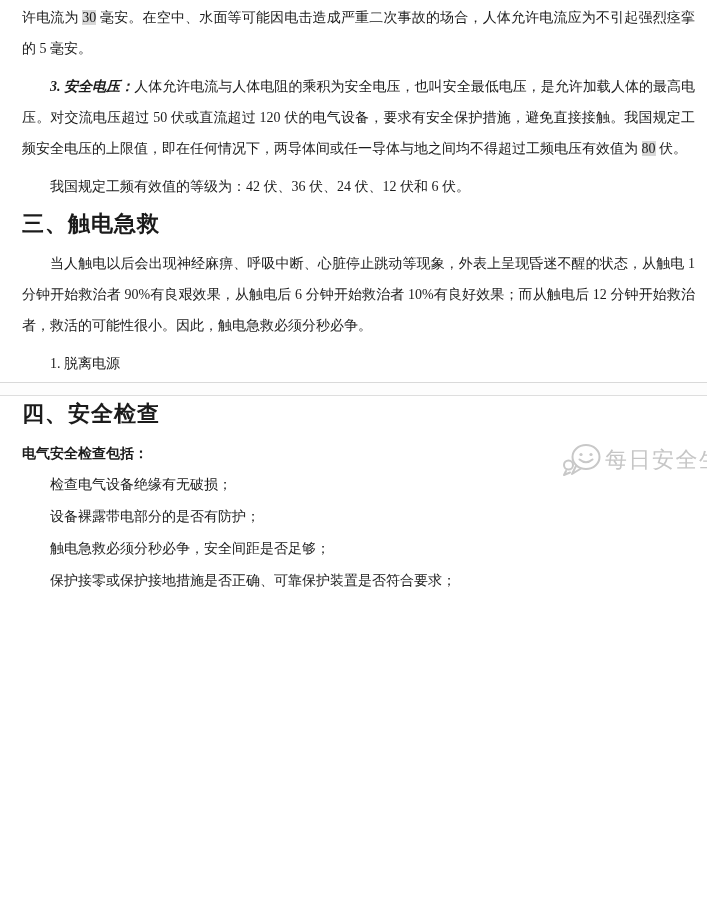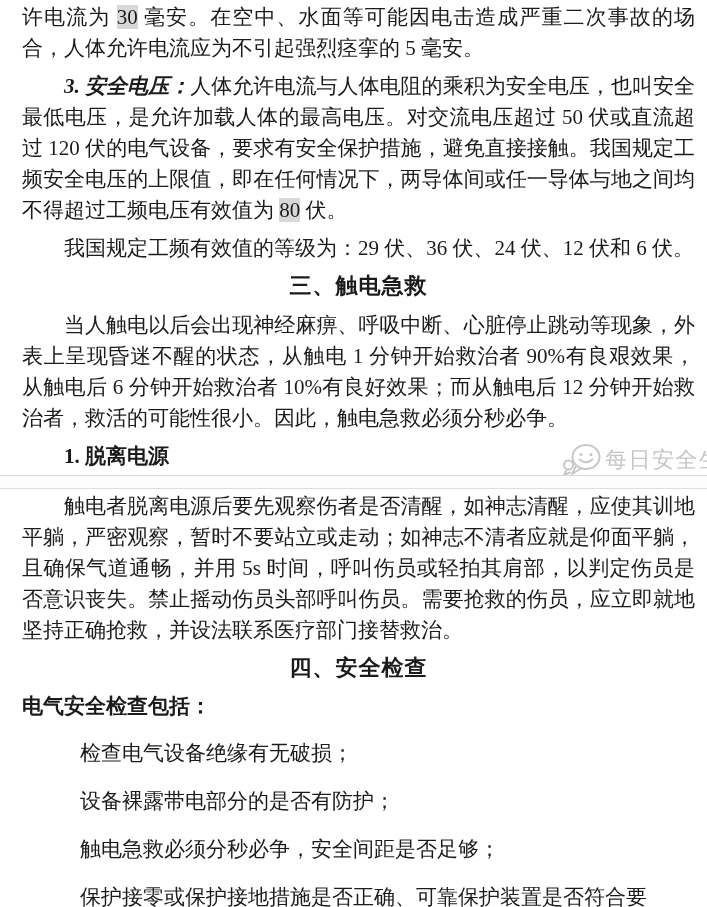--- a/index.html
+++ b/index.html
@@ -14,49 +14,48 @@
     position: relative;
     width: 707px; height: 907px;
     overflow: hidden;
     background: #ffffff;
   }
   .doc {
     position: relative;
     z-index: 2;
     padding: 2px 12px 0 22px;
   }
-  .block { font-size: 21px; line-height: 31px; }
+  .block { font-size: 14px; line-height: 31px; }
   .paragraph {
     text-align: justify;
     text-justify: inter-ideograph;
     margin: 0 0 7px 0;
   }
   .indent { text-indent: 2em; }
   .heading1 {
     font-size: 22px; line-height: 30px;
     font-weight: bold;
     font-family: "Liberation Sans", "DejaVu Sans", sans-serif;
     margin: 3px 0 9px 0;
     letter-spacing: 1px;
-    text-align: center;
   }
   .heading2 {
-    font-weight: bold;
+    font-weight: normal;
     margin: 0 0 3px 0;
   }
   .heading3 {
     font-weight: bold;
-    font-family: Liberation Mono, monospace;
+    font-family: Liberation Sans, sans-serif;
     margin: 0 0 0 0;
     line-height: 31px;
   }
   .list-item {
     text-indent: 2em;
     line-height: 32px;
-    margin: 16px;
+    margin: 0;
     font-family: Liberation Mono, monospace;
   }
   .bold { font-weight: bold; font-style: italic; }
   .highlight { background: #d8d8d8; }
   .page-break {
     height: 12px;
     margin: 0 -12px 2px -22px;
     border-top: 1px solid #d9d9d9;
     border-bottom: 1px solid #dedede;
     background: #fdfdfd;
@@ -89,26 +88,25 @@
       <circle cx="19" cy="11.5" r="1.6" fill="#c8c8c8" stroke="none"></circle>
       <circle cx="29" cy="11.5" r="1.6" fill="#c8c8c8" stroke="none"></circle>
       <path d="M17.5 16.5 q6.5 5.5 13 0"></path>
     </svg>
     <span>每日安全生产</span>
   </div>
 
   <div class="doc">
       <div class="block paragraph"><span>许电流为 </span><span class="highlight">30</span><span> 毫安。在空中、水面等可能因电击造成严重二次事故的场合，人体允许电流应为不引起强烈痉挛的 5 毫安。</span></div>
       <div class="block paragraph indent"><span class="bold">3. 安全电压：</span><span>人体允许电流与人体电阻的乘积为安全电压，也叫安全最低电压，是允许加载人体的最高电压。对交流电压超过 50 伏或直流超过 120 伏的电气设备，要求有安全保护措施，避免直接接触。我国规定工频安全电压的上限值，即在任何情况下，两导体间或任一导体与地之间均不得超过工频电压有效值为 </span><span class="highlight">80</span><span> 伏。</span></div>
-      <div class="block paragraph indent"><span>我国规定工频有效值的等级为：29 伏、36 伏、24 伏、12 伏和 6 伏。</span></div>
+      <div class="block paragraph indent"><span>我国规定工频有效值的等级为：42 伏、36 伏、24 伏、12 伏和 6 伏。</span></div>
       <div class="block heading1"><span>三、触电急救</span></div>
       <div class="block paragraph indent"><span>当人触电以后会出现神经麻痹、呼吸中断、心脏停止跳动等现象，外表上呈现昏迷不醒的状态，从触电 1 分钟开始救治者 90%有良艰效果，从触电后 6 分钟开始救治者 10%有良好效果；而从触电后 12 分钟开始救治者，救活的可能性很小。因此，触电急救必须分秒必争。</span></div>
       <div class="block heading2 indent"><span>1. 脱离电源</span></div>
       <div class="page-break"></div>
-      <div class="block paragraph indent"><span>触电者脱离电源后要先观察伤者是否清醒，如神志清醒，应使其训地平躺，严密观察，暂时不要站立或走动；如神志不清者应就是仰面平躺，且确保气道通畅，并用 5s 时间，呼叫伤员或轻拍其肩部，以判定伤员是否意识丧失。禁止摇动伤员头部呼叫伤员。需要抢救的伤员，应立即就地坚持正确抢救，并设法联系医疗部门接替救治。</span></div>
       <div class="block heading1"><span>四、安全检查</span></div>
       <div class="block heading3"><span>电气安全检查包括：</span></div>
       <div class="block list-item indent"><span>检查电气设备绝缘有无破损；</span></div>
       <div class="block list-item indent"><span>设备裸露带电部分的是否有防护；</span></div>
       <div class="block list-item indent"><span>触电急救必须分秒必争，安全间距是否足够；</span></div>
       <div class="block list-item indent"><span>保护接零或保护接地措施是否正确、可靠保护装置是否符合要求；</span></div>
     </div>
 
 </div>
 

